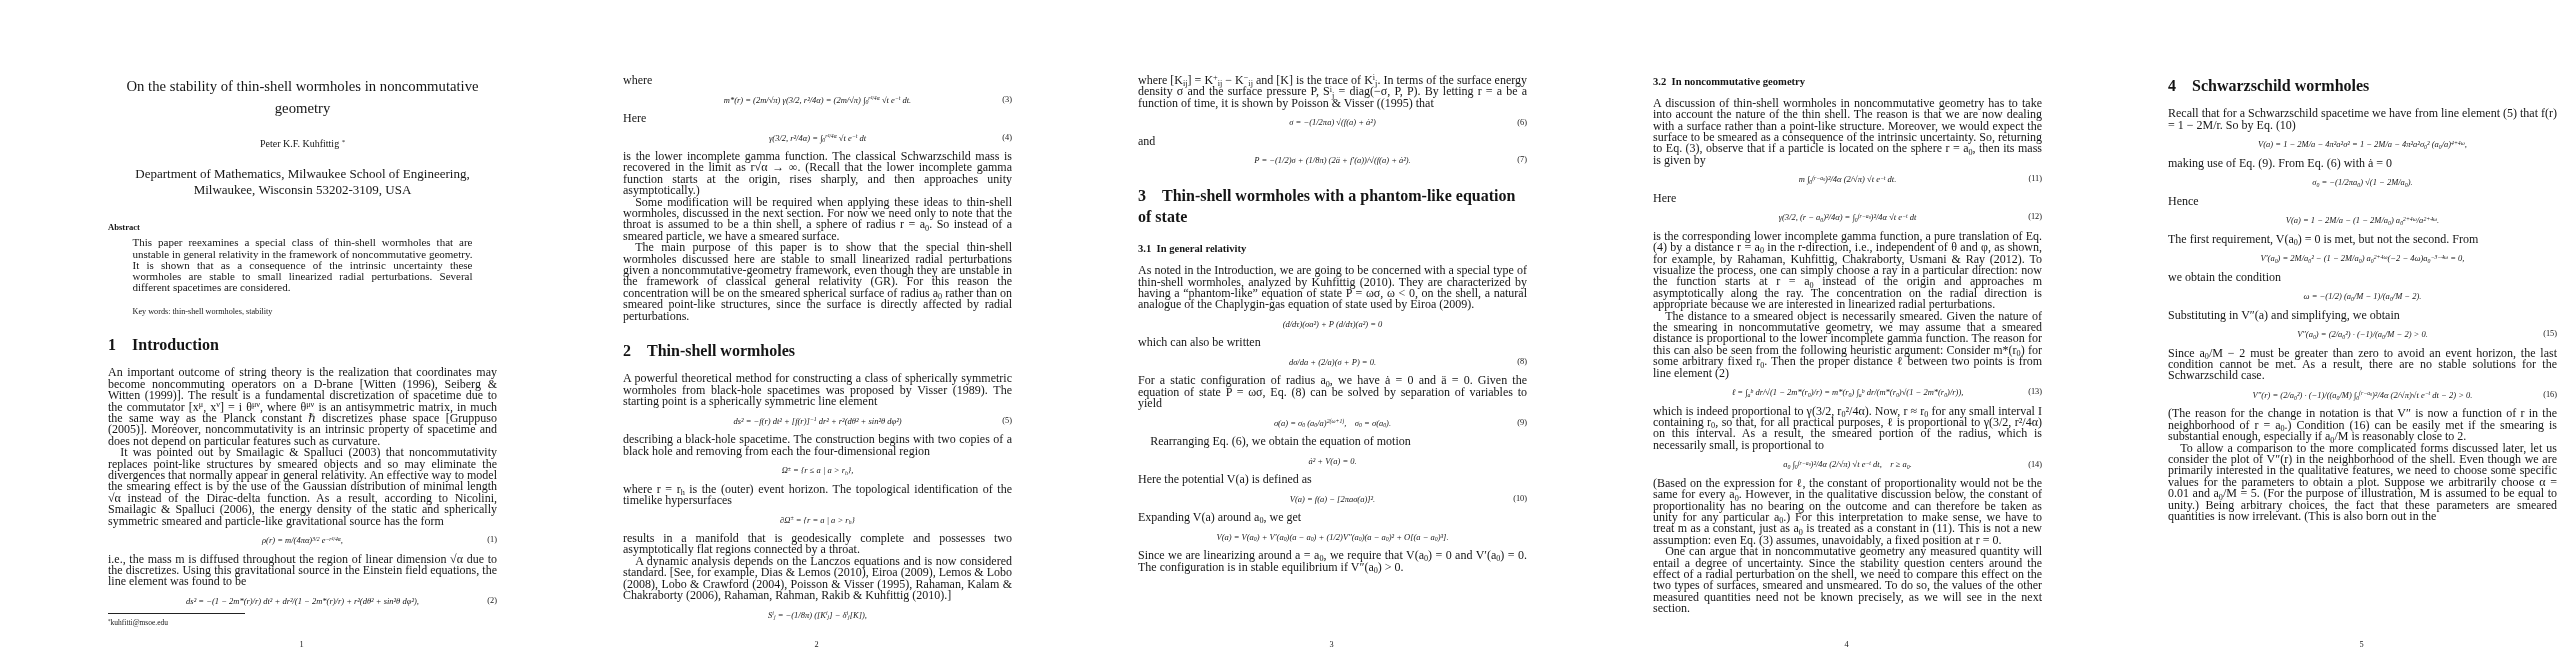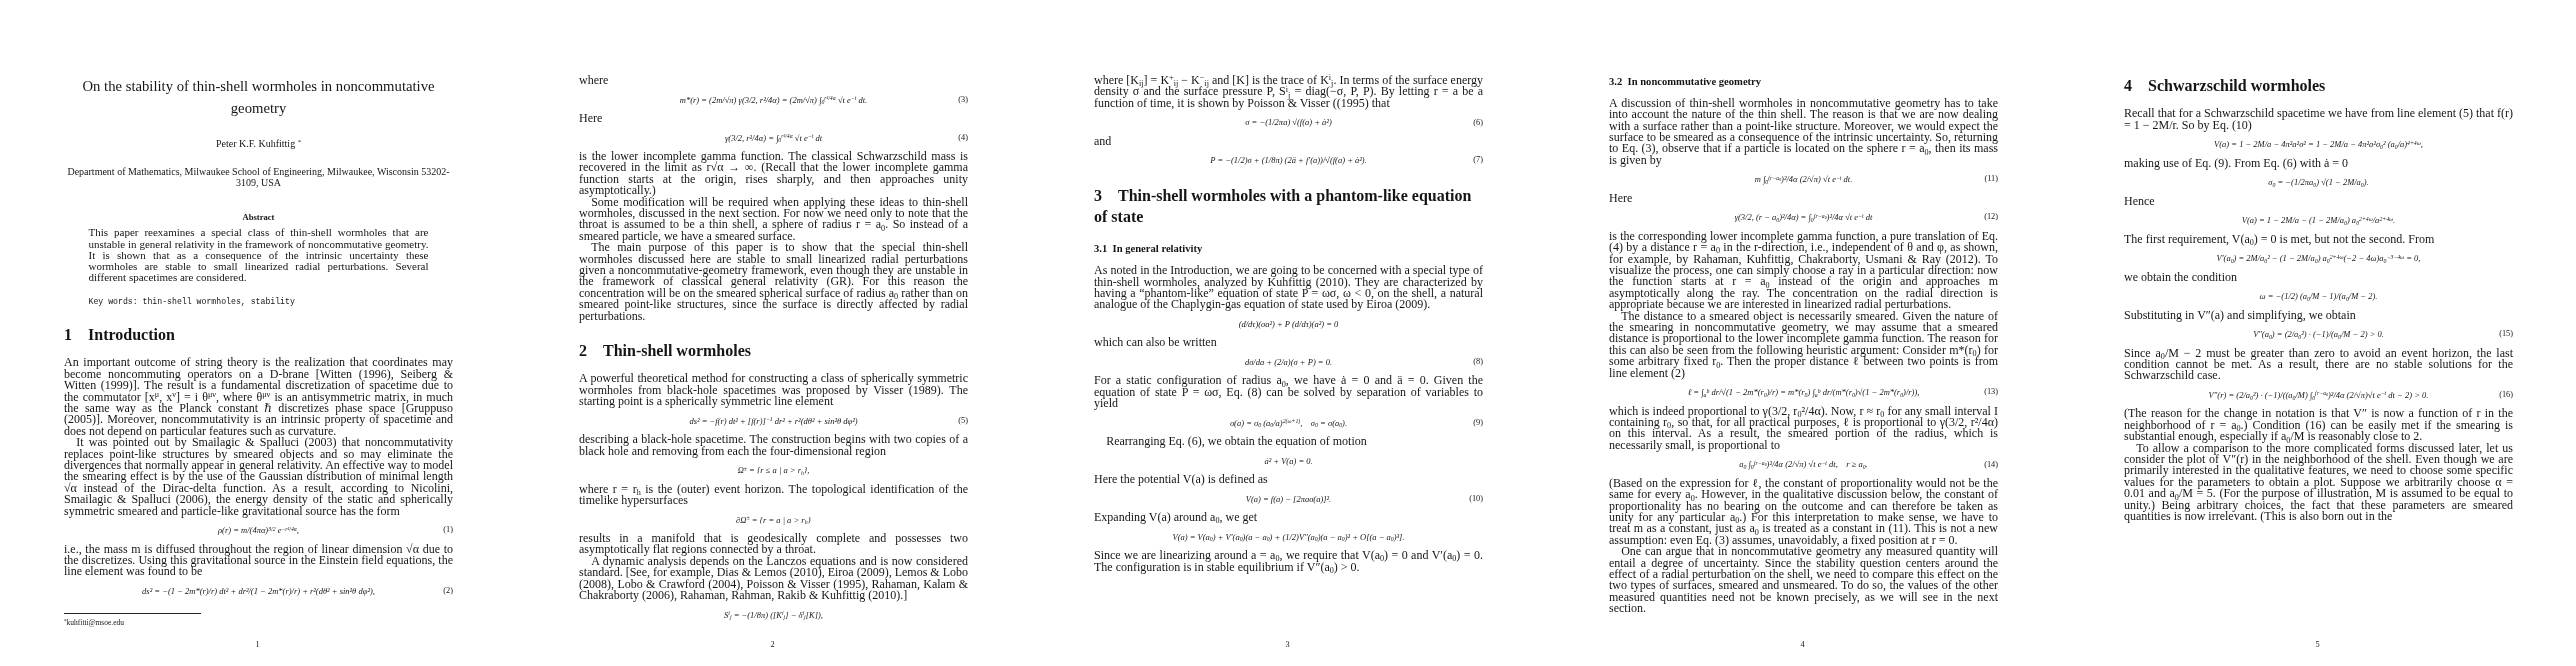--- a/index.html
+++ b/index.html
@@ -2,21 +2,21 @@
 <html style="font-size:9px"><head>
 <meta charset="utf-8">
 <style>
   html, body { margin: 0; padding: 0; background: #ffffff; }
   body {
     width: 2576px; height: 667px; overflow: hidden;
     font-family: "Liberation Serif", "DejaVu Serif", serif;
     color: #151515;
     -webkit-font-smoothing: antialiased;
   }
-  .canvas { position: relative; width: 2276px; height: 667px; background: #ffffff; }
+  .canvas { position: relative; width: 2276px; height: 667px; background: #ffffff; margin-left: 44px; }
 
   
   .arxiv-strip {
     position: absolute; left: 4.4px; top: 455px;
     width: 373px;
     transform: rotate(-90deg); transform-origin: 0 0;
     font-size: 11.7px; letter-spacing: 0.3px;
     color: #8a8a8a; text-align: center; white-space: nowrap;
   }
 
@@ -25,24 +25,24 @@
     position: relative; width: 515px; height: 667px;
     box-sizing: border-box; padding: 75px 62px 0 64px;
     overflow: hidden; background: #ffffff;
   }
 
   .blk { position: relative; }
   .page > .blk:first-child { margin-top: 0 !important; }
 
   .b-title { font-size: 14.7px; line-height: 1.5; text-align: center; margin: 31px 10px 0; }
   .b-author { text-align: center; font-size: 10px; margin-top: 19px; }
-  .b-affiliation { text-align: center; font-size: 10px; margin-top: 16.7px; }
-  .b-abstract-heading { text-align: center; font-weight: bold; font-size: 8.6px; margin-top: 24.5px; }
+  .b-affiliation { text-align: center; font-size: 13px; margin-top: 16.7px; }
+  .b-abstract-heading { font-weight: bold; font-size: 8.6px; margin-top: 24.5px; }
   .b-abstract { margin: 5px 24.5px 0; text-align: justify; font-size: 11px; line-height: 11.3px; }
-  .b-keywords { margin: 13.3px 24.5px 0; font-size: 8.2px; font-family: Liberation Mono, monospace; }
+  .b-keywords { margin: 13.3px 24.5px 0; font-size: 8.2px; }
 
   .b-section { font-size: 16px; font-weight: bold; line-height: 1.32; margin: 18px 0 12.2px; }
   .b-subsection { font-size: 10.6px; font-weight: bold; line-height: 1.3; margin: 15.6px 0 9px; }
 
   .b-p { font-size: 12px; line-height: 11.4px; text-align: justify; margin: 0; }
   .b-p.indent { text-indent: 12.2px; }
 
   .b-eq { margin: 7.2px 0; text-align: center; font-style: italic; font-size: 8.5px; line-height: 12.2px; }
   .eq-body { display: inline-block; padding: 0 14.5px; }
   .eq-num { position: absolute; right: 0; top: 50%; transform: translateY(-50%); font-style: normal; font-size: 8.3px; }

